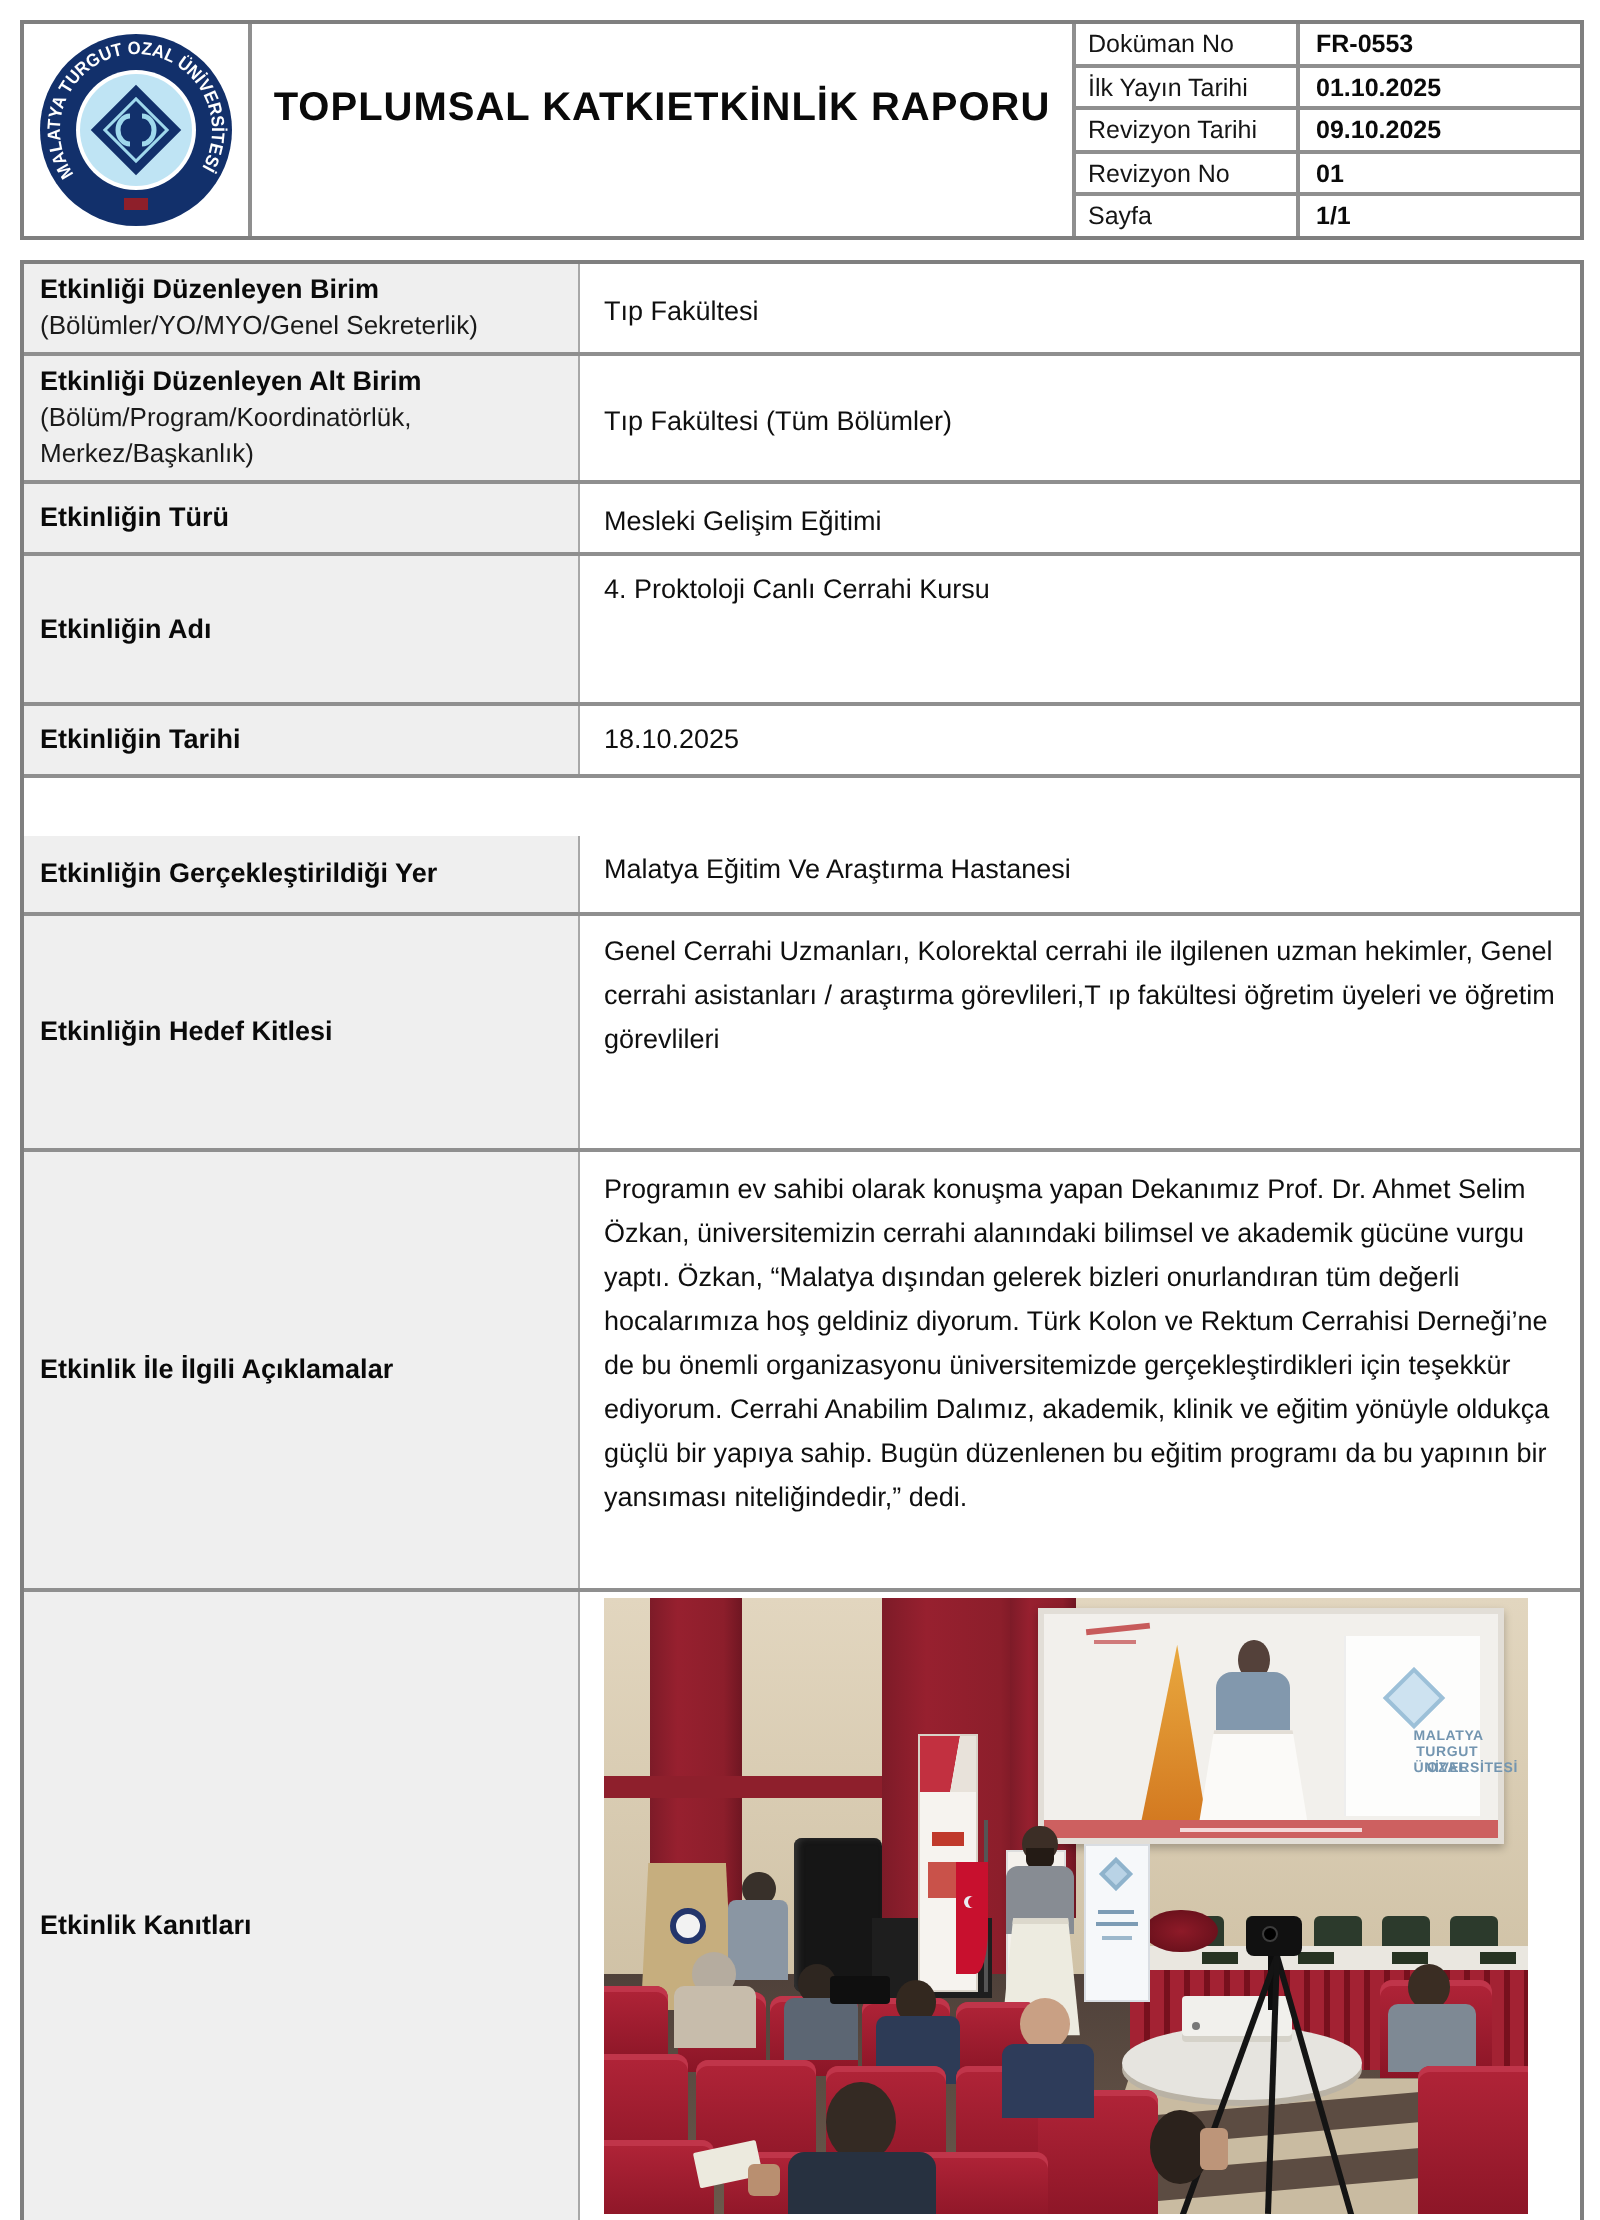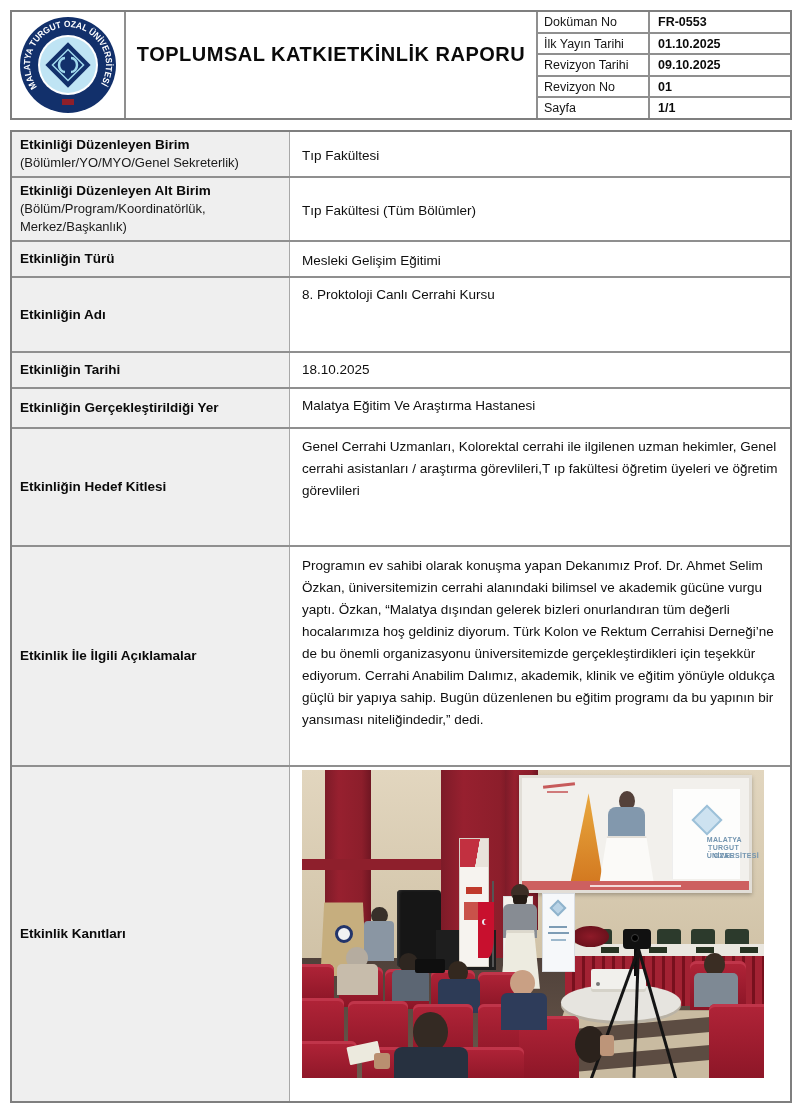--- a/index.html
+++ b/index.html
@@ -28,21 +28,21 @@
   .row:last-child { border-bottom:none; }
   .cell-label {
     width:278px; background:#efefef; border-right:1px solid #a8a8a8;
     padding:4px 8px; display:flex; flex-direction:column; justify-content:center;
   }
   .cell-label .lbl { font-size:13.5px; font-weight:bold; line-height:18px; color:#0a0a0a; }
   .cell-label .sub { font-size:13px; font-weight:normal; line-height:18px; color:#1a1a1a; }
   .cell-value { flex:1; background:#fff; padding:6px 10px 4px 12px; font-size:13.5px; line-height:21px; color:#0f0f0f; }
   .row.vmid .cell-value { display:flex; align-items:center; }
   .r1 { min-height:36px;align-items:center; } .r2 { min-height:60px; } .r3 { min-height:36px; }
-  .r4 { min-height:75px; } .r5 { min-height:36px; } .r6 { min-height:40px; }
+  .r4 { min-height:75px; } .r5 { min-height:36px; } .r6 { min-height:40px;margin-top:29px; }
   .r7 { min-height:118px; } .r8 { min-height:220px; } .r9 { min-height:334px; }
   .r8 .cell-value { line-height:22px; padding-top:8px; }
   .r7 .cell-value { line-height:22px; padding-top:7px; }
   .r9 .cell-value { padding:3px 4px 0 12px; }
 
   
   .photo { position:relative; width:462px; height:308px; overflow:hidden; background:#d9cdb4; }
   .photo * { position:absolute; }
   .ph-wall { inset:0; background:linear-gradient(#e2d6bf, #cfc1a5 65%); }
   .ph-panel { background:linear-gradient(90deg,#7d1b28,#97202f 30%,#8c1e2b 80%,#6f1622); }
@@ -229,21 +229,21 @@
       <div class="cell-label">
         <span class="lbl">Etkinliğin Türü</span>
       </div>
       <div class="cell-value">Mesleki Gelişim Eğitimi</div>
     </div>
 
     <div class="row r4">
       <div class="cell-label">
         <span class="lbl">Etkinliğin Adı</span>
       </div>
-      <div class="cell-value">8. Proktoloji Canlı Cerrahi Kursu</div>
+      <div class="cell-value">4. Proktoloji Canlı Cerrahi Kursu</div>
     </div>
 
     <div class="row r5">
       <div class="cell-label">
         <span class="lbl">Etkinliğin Tarihi</span>
       </div>
       <div class="cell-value">18.10.2025</div>
     </div>
 
     <div class="row r6">

